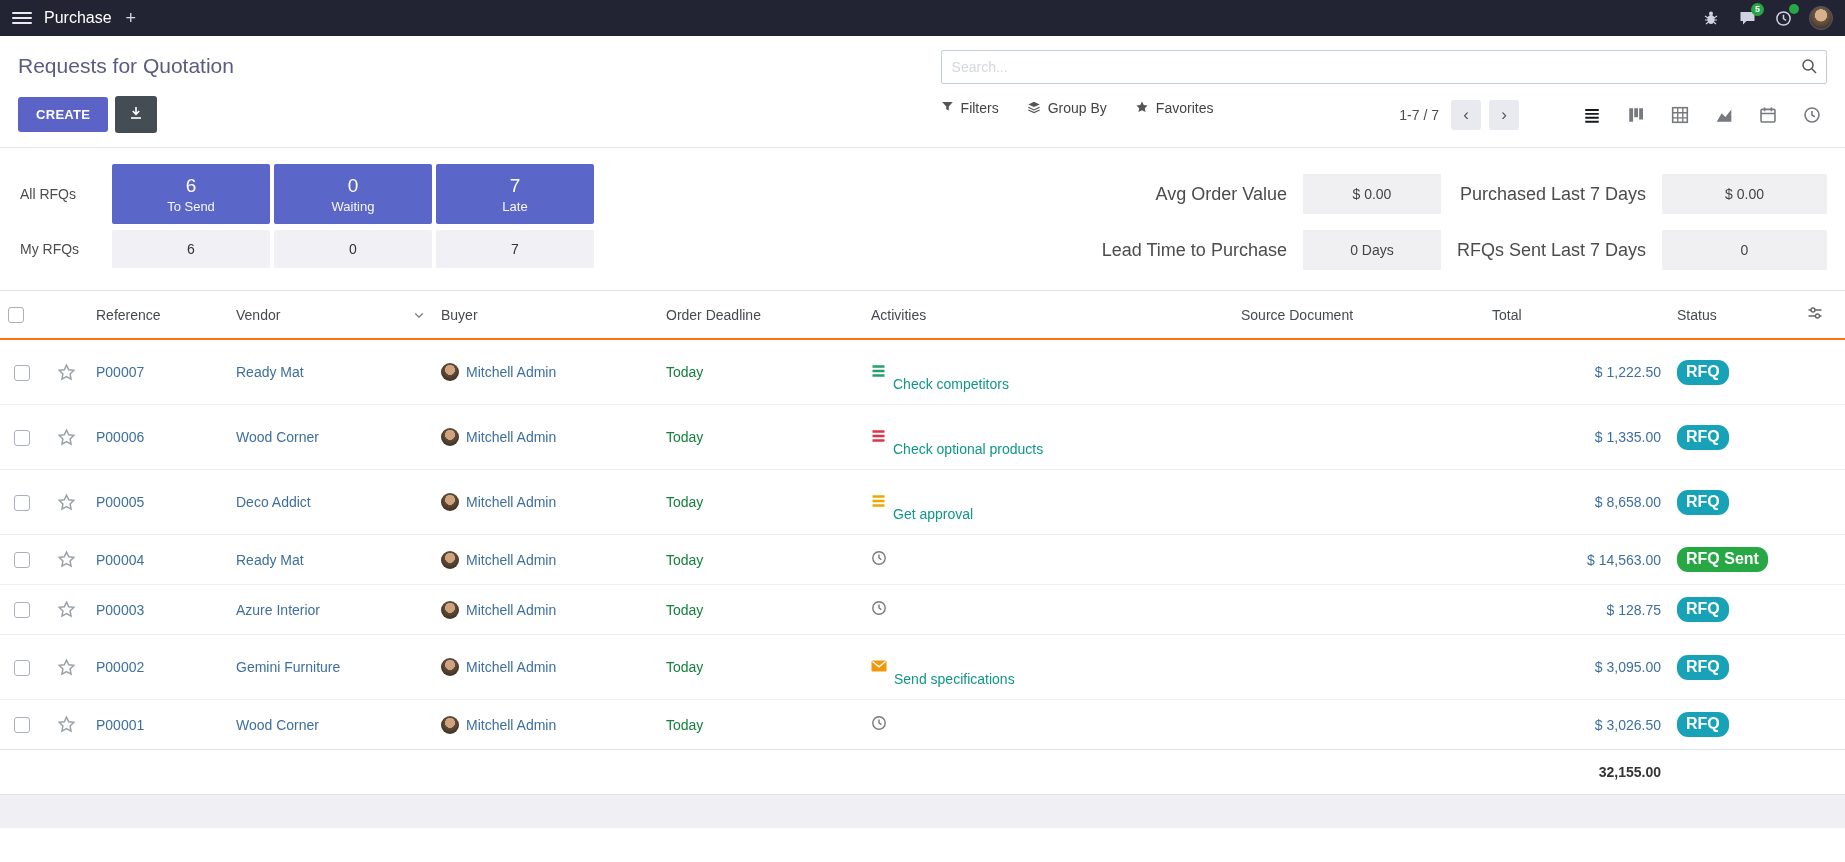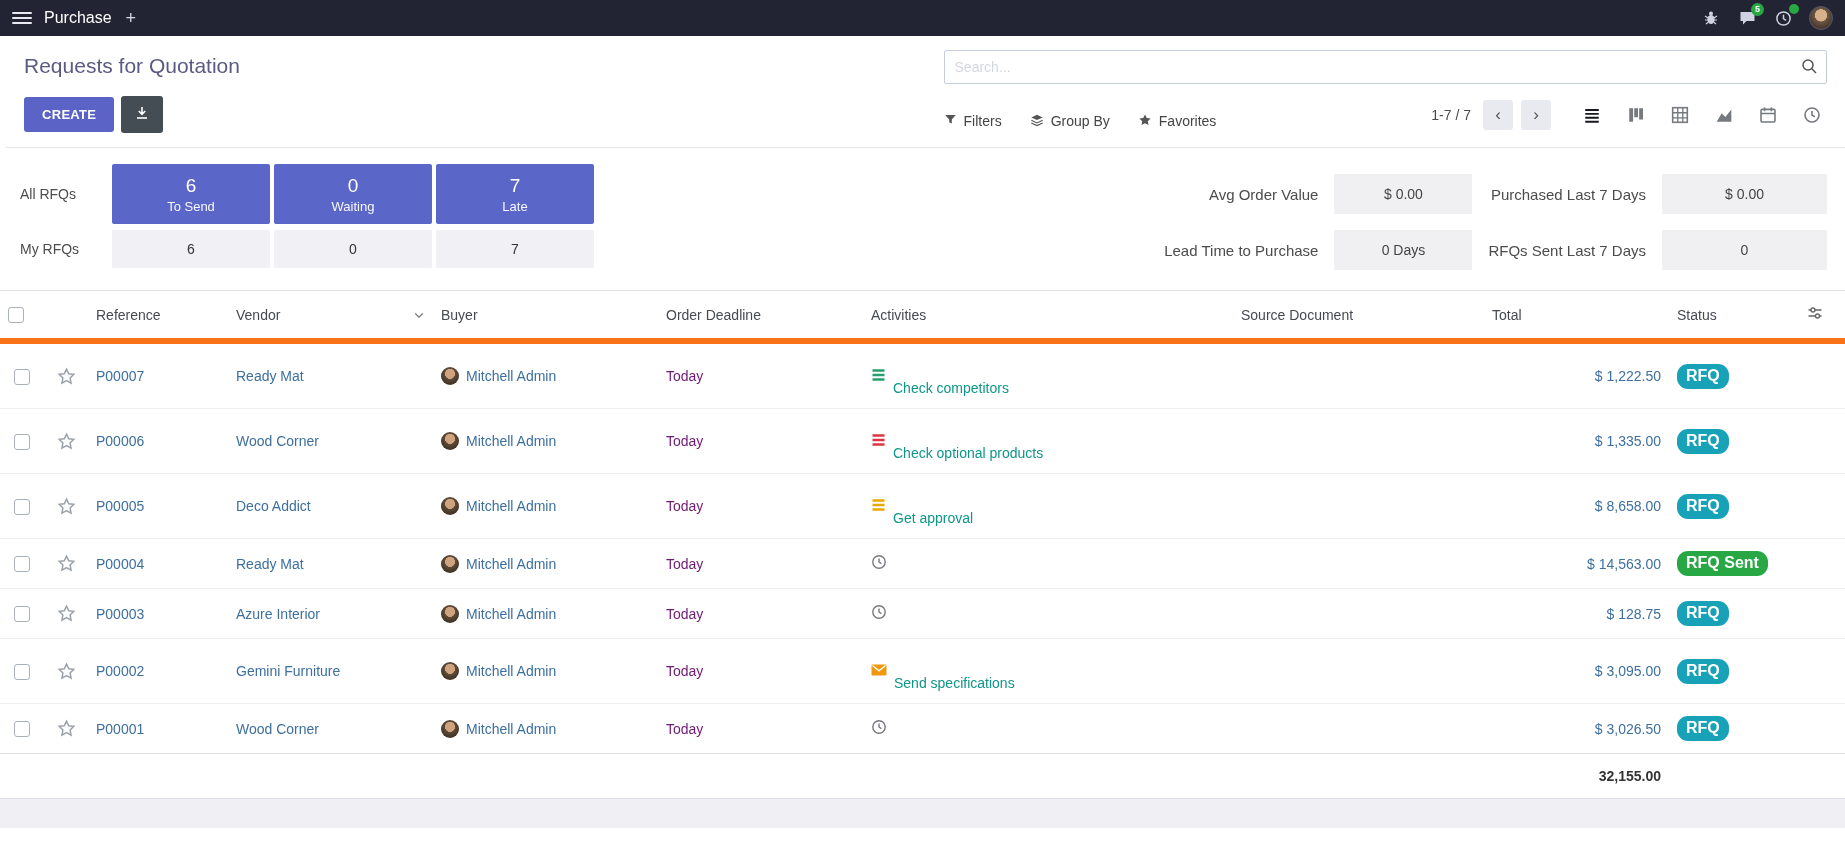--- a/index.html
+++ b/index.html
@@ -15,72 +15,72 @@
   .plus { font-size:18px; color:#d6d8e6; cursor:pointer; line-height:1; }
   .topbar .spacer { flex:1; }
   .systray { display:flex; align-items:center; gap:16px; }
   .sicon { position:relative; width:20px; height:20px; display:flex; align-items:center; justify-content:center; cursor:pointer; }
   .sicon svg { display:block; }
   .badge-count { position:absolute; top:-5px; right:-7px; background:#28a745; color:#fff; font-size:9px; font-weight:700; border-radius:8px; min-width:13px; height:13px; line-height:13px; text-align:center; padding:0 2px; }
   .badge-dot { position:absolute; top:-4px; right:-6px; background:#28a745; border-radius:50%; width:10px; height:10px; }
   .tavatar { width:24px; height:24px; border-radius:50%; background:radial-gradient(circle at 50% 38%, #d7b08c 34%, #6d5743 36%, #4b3a2c 70%); border:1px solid #555a70; cursor:pointer; }
 
   
-  .control-panel { padding:14px 18px 0 18px; background:#fff; border-bottom:1px solid #e4e6ec; flex:0 0 auto;margin-left:6px; }
+  .control-panel { padding:14px 18px 0 18px; background:#fff; border-bottom:1px solid #e4e6ec; flex:0 0 auto; }
   .cp-row1 { display:flex; align-items:flex-start; justify-content:space-between; }
   .page-title { font-size:21px; color:#5a5a82; font-weight:400; padding-top:4px; }
   .searchbox { position:relative; width:49%; }
   .searchbox input { width:100%; height:34px; border:1px solid #c6cede; border-radius:2px; padding:0 26px 0 10px; font-size:14px; color:#333; outline:none; font-family:"Liberation Sans", sans-serif; }
   .searchbox input::placeholder { color:#d4d7de; }
   .search-glass { position:absolute; right:9px; top:8px; cursor:pointer; }
   .cp-row2 { display:flex; align-items:center; margin:12px 0 14px 0; }
   .btn-create { background:#5b63c7; color:#fff; border:none; border-radius:3px; font-size:13px; font-weight:700; letter-spacing:.3px; padding:10px 18px; cursor:pointer; font-family:"Liberation Sans", sans-serif; }
   .btn-export { background:#454d54; border:none; border-radius:3px; width:42px; height:37px; margin-left:7px; cursor:pointer; display:inline-flex; align-items:center; justify-content:center; }
-  .cp-right { width:49%; margin-left:auto; display:flex; align-items:flex-end; }
+  .cp-right { width:49%; margin-left:auto; display:flex; align-items:flex-start;gap:32px; }
   .search-opts { display:flex; align-items:center; gap:28px; }
   .opt-btn { display:flex; align-items:center; gap:7px; color:#444; font-size:14px; cursor:pointer; white-space:nowrap; }
   .pager { margin-left:auto; display:flex; align-items:center; gap:8px; }
   .pager-text { font-size:14px; color:#4c4c4c; margin-right:4px; }
   .pager-btn { width:30px; height:30px; background:#e8eaef; border:none; border-radius:3px; color:#555; font-size:17px; line-height:1; cursor:pointer; }
   .view-switcher { display:flex; align-items:center; gap:14px; margin-left:26px; }
   .vs-btn { width:30px; height:30px; display:flex; align-items:center; justify-content:center; cursor:pointer; color:#76797e; border-radius:3px; }
   .vs-btn.active { color:#17181c; }
 
   
   .dashboard { display:flex; align-items:flex-start; padding:16px 18px 20px 12px; background:#fff; flex:0 0 auto;justify-content:space-between; }
   .dash-left { display:grid; grid-template-columns:96px 158px 158px 158px; grid-template-rows:60px 38px; gap:6px 4px; align-items:stretch; }
   .dash-rowlabel { display:flex; align-items:center; font-size:14px; color:#4c4c4c; padding-left:8px; cursor:pointer; }
   .dash-card { background:#5b67c8; color:#fff; border-radius:2px; display:flex; flex-direction:column; align-items:center; justify-content:center; cursor:pointer; }
   .dash-card .num { font-size:19px; font-weight:400; }
   .dash-card .lbl { font-size:13px; margin-top:2px; opacity:.95; }
   .dash-my { background:#f0f0f5; color:#333; border-radius:2px; display:flex; align-items:center; justify-content:center; font-size:14px; cursor:pointer; }
   .dash-stats { margin-left:auto; display:grid; grid-template-columns:auto 138px auto 165px; gap:16px 16px; align-items:center; padding-top:10px; }
-  .stat-label { text-align:right; font-size:15px; color:#4c4c4c; white-space:nowrap; }
+  .stat-label { text-align:right; font-size:18px; color:#4c4c4c; white-space:nowrap; }
   .stat-value { background:#f0f0f2; height:40px; display:flex; align-items:center; justify-content:center; font-size:14px; color:#444; }
 
   
   .list-table { width:100%; border-collapse:collapse; font-size:14px; background:#fff; }
-  .list-table thead th { border-top:1px solid #dee1e7; border-bottom:6px solid #f97316; padding:14px 8px; text-align:left; font-weight:400; color:#454a50; white-space:nowrap; cursor:pointer; }
+  .list-table thead th { border-top:1px solid #dee1e7; border-bottom:2px solid #f97316; padding:14px 8px; text-align:left; font-weight:400; color:#454a50; white-space:nowrap; cursor:pointer; }
   .list-table tbody td { border-top:1px solid #eceef2; padding:12px 8px; white-space:nowrap; }
   .list-table tbody tr { cursor:pointer; }
   .col-cb { width:44px; text-align:center; }
   .col-star { width:44px; text-align:center; }
   .col-ref { width:140px; }
   .col-vendor { width:205px; }
   .col-buyer { width:225px; }
   .col-deadline { width:205px; }
   .col-activity { width:370px; }
   .col-total { width:185px; text-align:right; }
   .col-status { width:130px; }
   .col-gear { width:46px; text-align:center; }
   .th-flex { display:flex; align-items:center; justify-content:space-between; }
   .cb { display:inline-block; width:16px; height:16px; border:1px solid #aab1bd; border-radius:3px; background:#fff; vertical-align:middle; cursor:pointer; }
   .star-o { width:19px; height:19px; fill:none; stroke:#9aa0a8; stroke-width:1.4; vertical-align:middle; cursor:pointer; }
   a.ref-link, a.vendor-link, a.buyer-link, .total-amt { color:#3d6f9f; }
-  .today { color:#701a75; }
+  .today { color:#15803d; }
   .avatar-sm { display:inline-block; width:18px; height:18px; border-radius:50%; background:radial-gradient(circle at 50% 38%, #cfa37d 34%, #5f4b39 36%, #443526 70%); vertical-align:-4px; margin-right:7px; }
   .act-cell { display:flex; align-items:center; gap:7px; }
   .act-link { color:#0e9688;margin-top:24px; }
   .ico-list { color:#23a06b; }
   .ico-list.red { color:#dc3545; }
   .ico-list.yellow { color:#eba800; }
   .badge { display:inline-block; padding:3px 9px 4px 9px; border-radius:11px; font-size:16px; font-weight:700; color:#fff; }
   .badge.rfq { background:#18a2b8; }
   .badge.sent { background:#28a745; }
   .list-table tfoot td { border-top:1px solid #dee1e7; border-bottom:1px solid #dee1e7; padding:14px 8px; }

